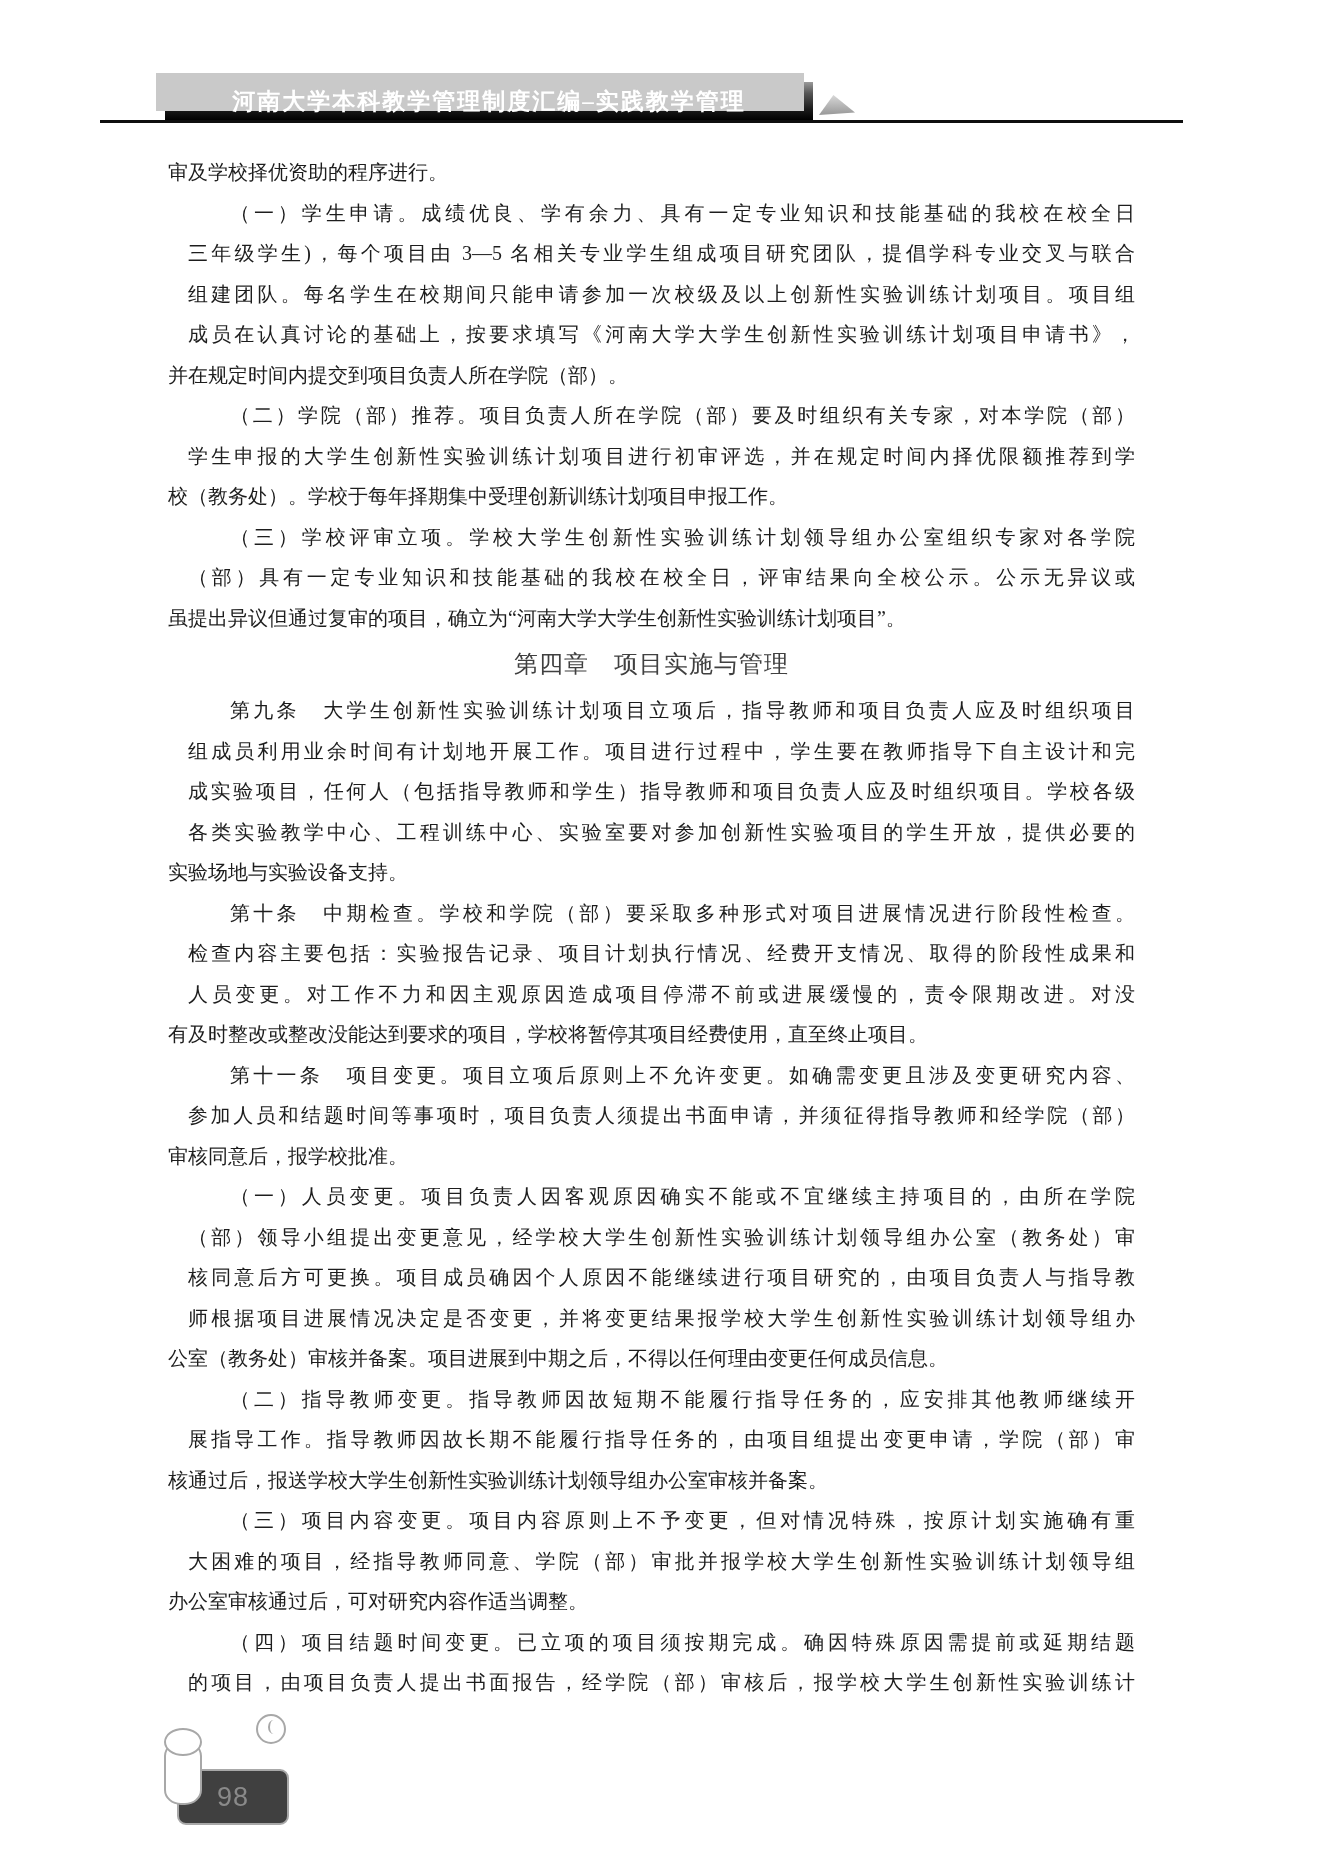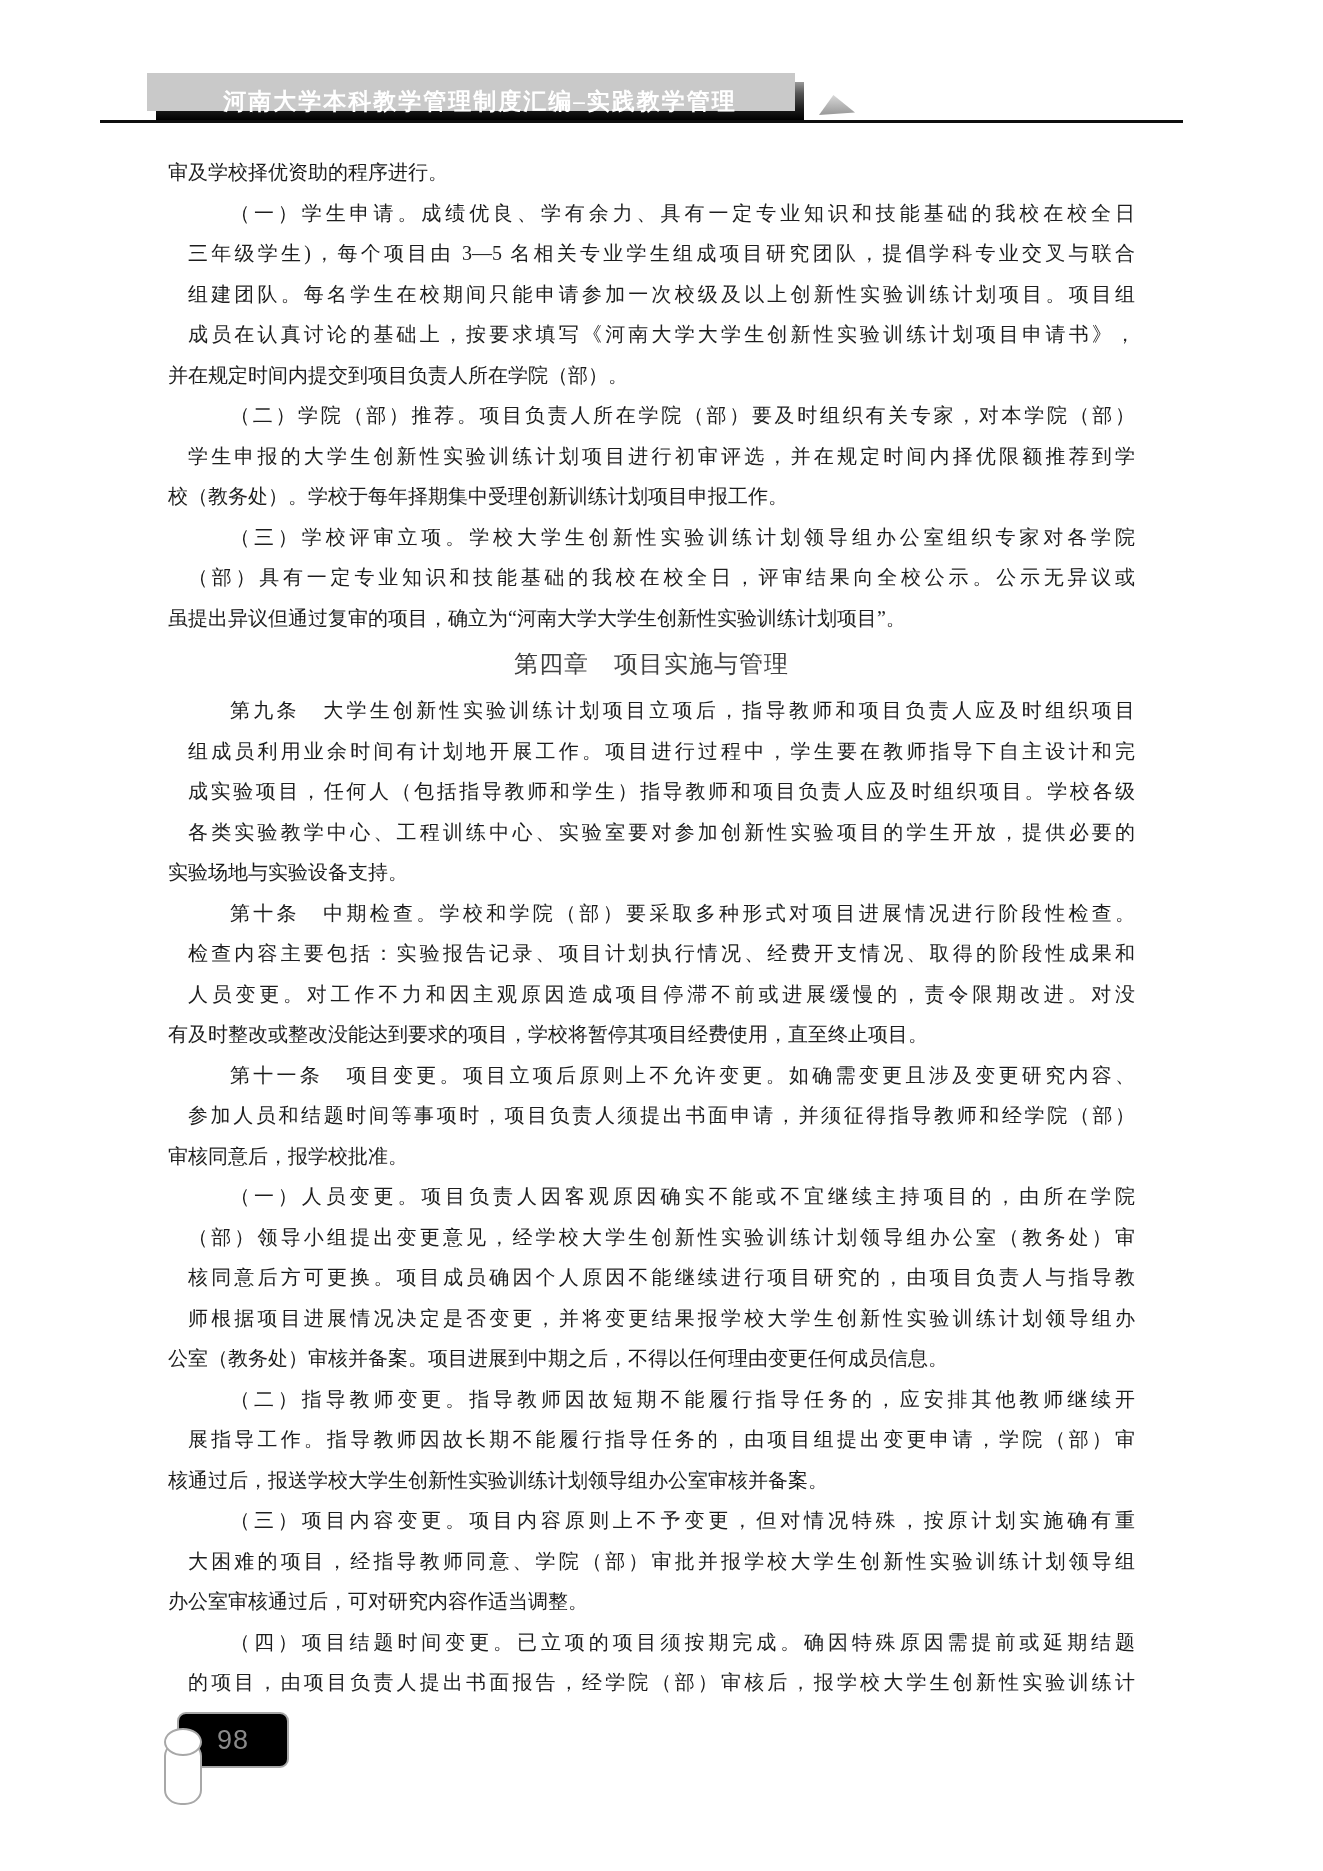--- a/index.html
+++ b/index.html
@@ -2,21 +2,21 @@
 <html><head>
 <meta charset="utf-8">
 <style>
   html,body { margin:0; padding:0; background:#ffffff; }
   .page {
     position:relative; width:1323px; height:1871px; background:#ffffff;
     overflow:hidden; font-family:"Liberation Serif","DejaVu Serif",serif;
   }
   
   .banner {
-    position:absolute; left:156px; top:82px; width:648px; height:38px;
+    position:absolute; left:165px; top:82px; width:648px; height:38px;
     background:linear-gradient(180deg,#9a9a9a 0%,#555555 30%,#1a1a1a 72%,#000000 100%);
     display:flex; align-items:center; justify-content:center; z-index:2;text-align:center;
   }
   .banner::before {
     content:""; position:absolute; left:-9px; top:-9px; width:100%; height:100%;
     background:#c9c9c9; z-index:-1;
   }
   .banner-title {
     color:#ffffff; font-weight:700; font-size:23px; letter-spacing:2px;
     font-family:"Liberation Serif","DejaVu Serif",serif; white-space:nowrap;
@@ -48,22 +48,22 @@
   
   .pg-roll-tr {
     position:absolute; left:256px; top:1714px; width:26px; height:26px;
     border:2px solid #a8a8a8; border-radius:50%; background:#ffffff; z-index:1;
   }
   .pg-roll-tr::after {
     content:""; position:absolute; left:10px; top:4px; width:9px; height:14px;
     border-left:2px solid #a8a8a8; border-radius:50%;
   }
   .pg-body {
-    position:absolute; left:177px; top:1712px; width:108px; height:52px;
-    border:2px solid #a8a8a8; border-radius:9px; background:#000000; z-index:2;
+    position:absolute; left:177px; top:1769px; width:108px; height:52px;
+    border:2px solid #a8a8a8; border-radius:9px; background:#404040; z-index:2;
     display:flex; align-items:center; justify-content:center;
   }
   .pg-num {
     font-family:"Liberation Sans","DejaVu Sans",sans-serif;
     font-size:27px; color:#8a8a8a; letter-spacing:1px;
   }
   .pg-left {
     position:absolute; left:164px; top:1741px; width:34px; height:60px;
     border:2px solid #a8a8a8; border-radius:17px/15px; background:#ffffff; z-index:3;
   }

